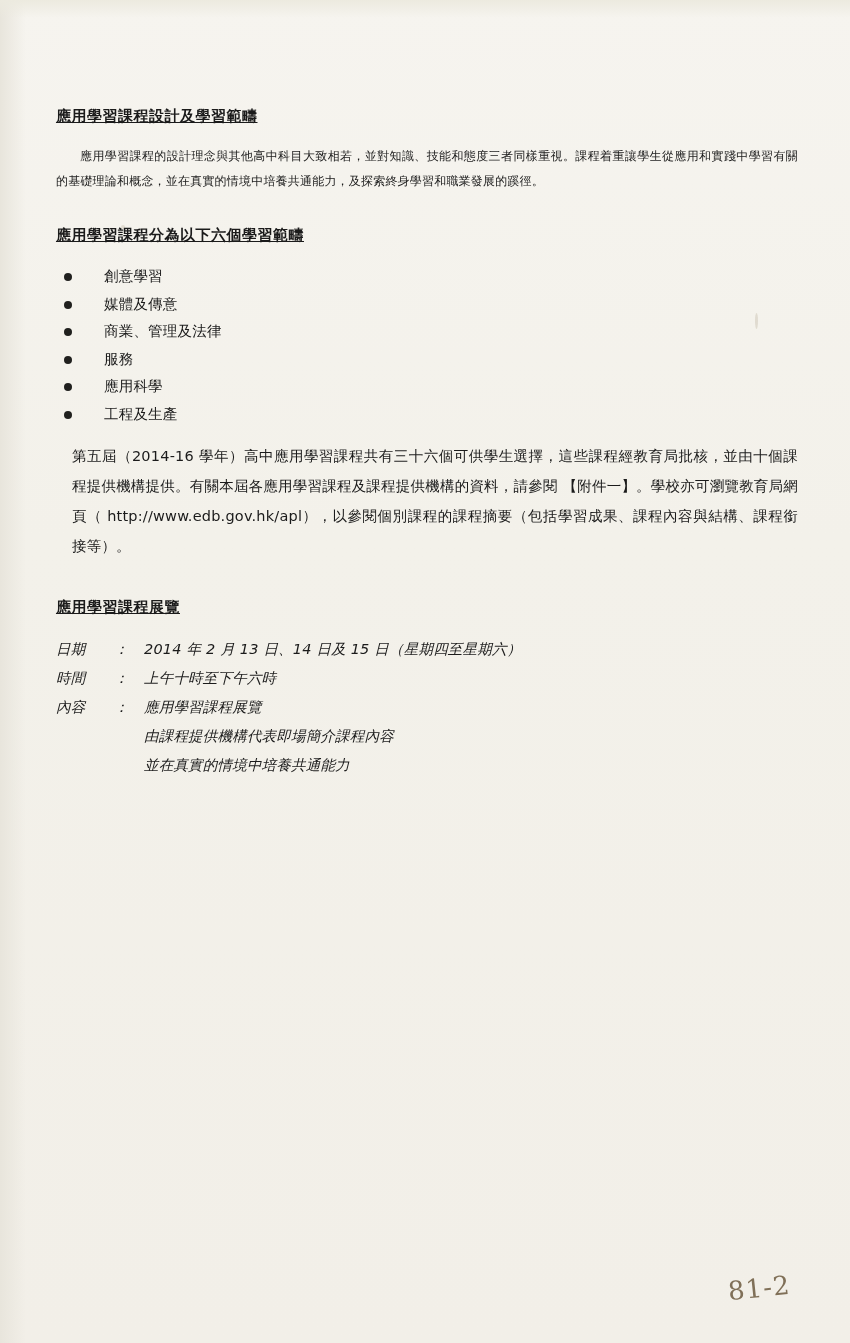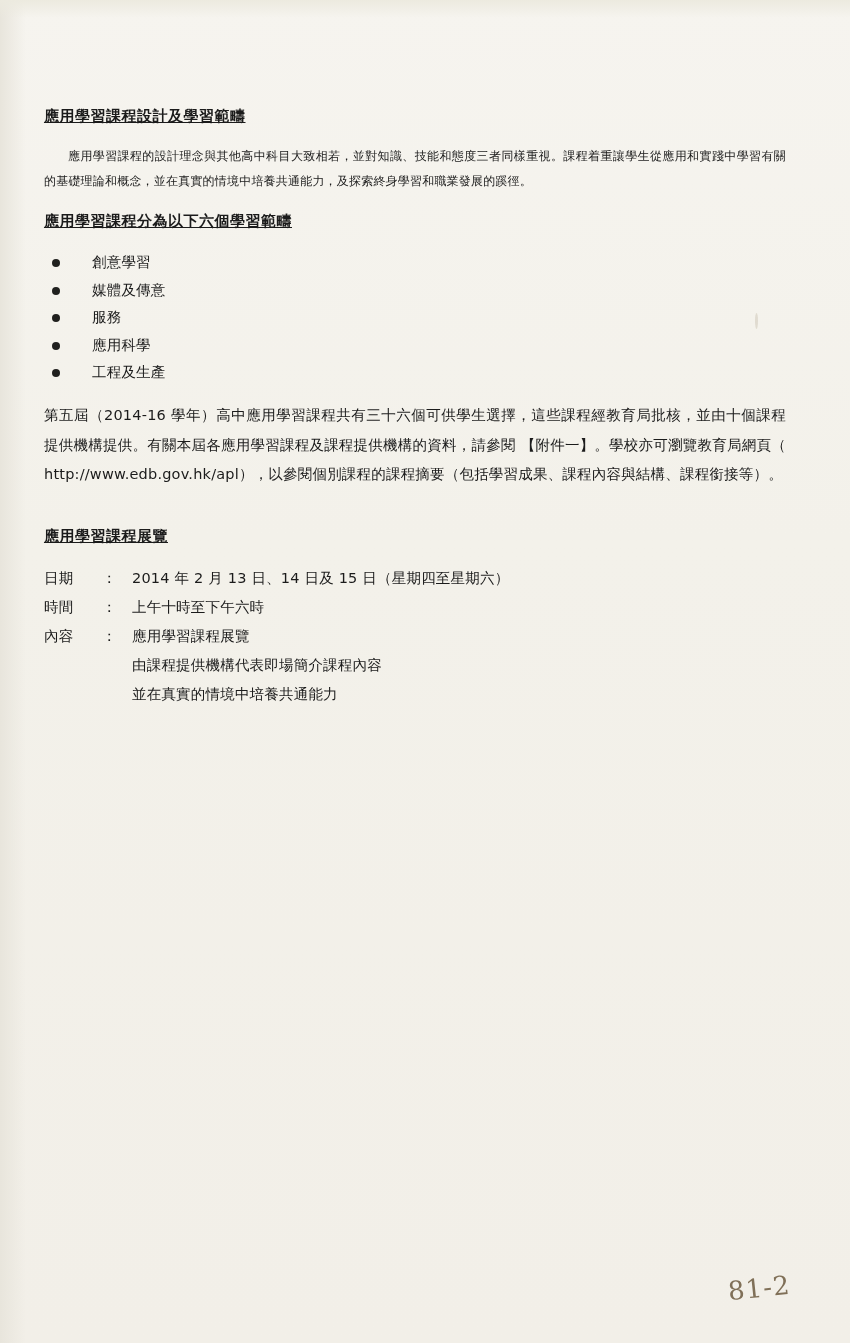--- a/index.html
+++ b/index.html
@@ -31,35 +31,35 @@
   }
   .scan-edge-top {
     position: absolute;
     left: 0; right: 0; top: 0;
     height: 18px;
     background: linear-gradient(180deg, #eceadf 0%, rgba(244,242,236,0) 100%);
     pointer-events: none;
   }
   .content {
     position: absolute;
-    left: 44px;
+    left: 56px;
     top: 104px;
     width: 742px;
   }
 
   .heading {
     font-size: 15px;
     font-weight: bold;
     text-decoration: underline;
     letter-spacing: 0.5px;
     margin: 0 0 16px 0;
     line-height: 1.6;
   }
   .heading.space-before {
-    margin-top: 16px;
+    margin-top: 30px;
   }
 
   p.para {
     font-size: 12px;
     line-height: 2.05;
     margin: 0 0 14px 0;
     text-align: justify;
     text-justify: inter-ideograph;
     letter-spacing: 0.2px;
   }
@@ -88,33 +88,34 @@
     height: 8px;
     border-radius: 50%;
     background: #20201e;
   }
 
   .block-para {
     font-size: 14.5px;
     line-height: 2.05;
     text-align: justify;
     text-justify: inter-ideograph;
-    margin: 8px 0 0 0;
+    margin: 8px 0 0 16px;
     letter-spacing: 0.2px;
   }
 
   .expo-section {
     margin-top: 34px;
   }
 
   table.details {
     border-collapse: collapse;
     margin-top: 10px;
     font-size: 14.5px;
     line-height: 2.0;
+    font-style: italic;
   }
   table.details td {
     vertical-align: top;
     padding: 0;
     letter-spacing: 0.2px;
   }
   td.lbl {
     width: 58px;
     white-space: nowrap;
   }
@@ -168,20 +169,24 @@
   <h2 class="heading space-before">應用學習課程分為以下六個學習範疇</h2>
 
   <ul class="scope-list">
     <li>
       <span class="bullet"></span>
       <span>創意學習</span>
     </li>
     <li>
       <span class="bullet"></span>
       <span>媒體及傳意</span>
+    </li>
+    <li>
+      <span class="bullet"></span>
+      <span>商業、管理及法律</span>
     </li>
     <li>
       <span class="bullet"></span>
       <span>服務</span>
     </li>
     <li>
       <span class="bullet"></span>
       <span>應用科學</span>
     </li>
     <li>

